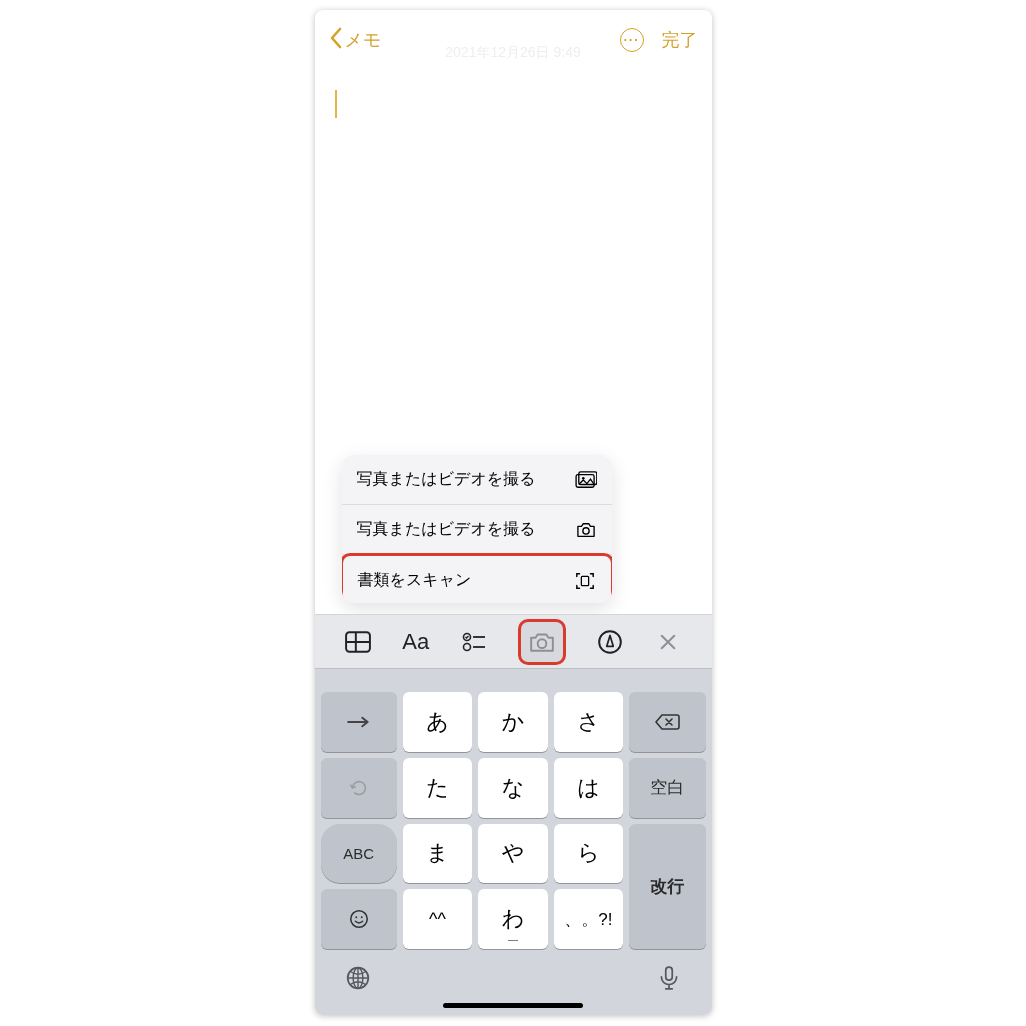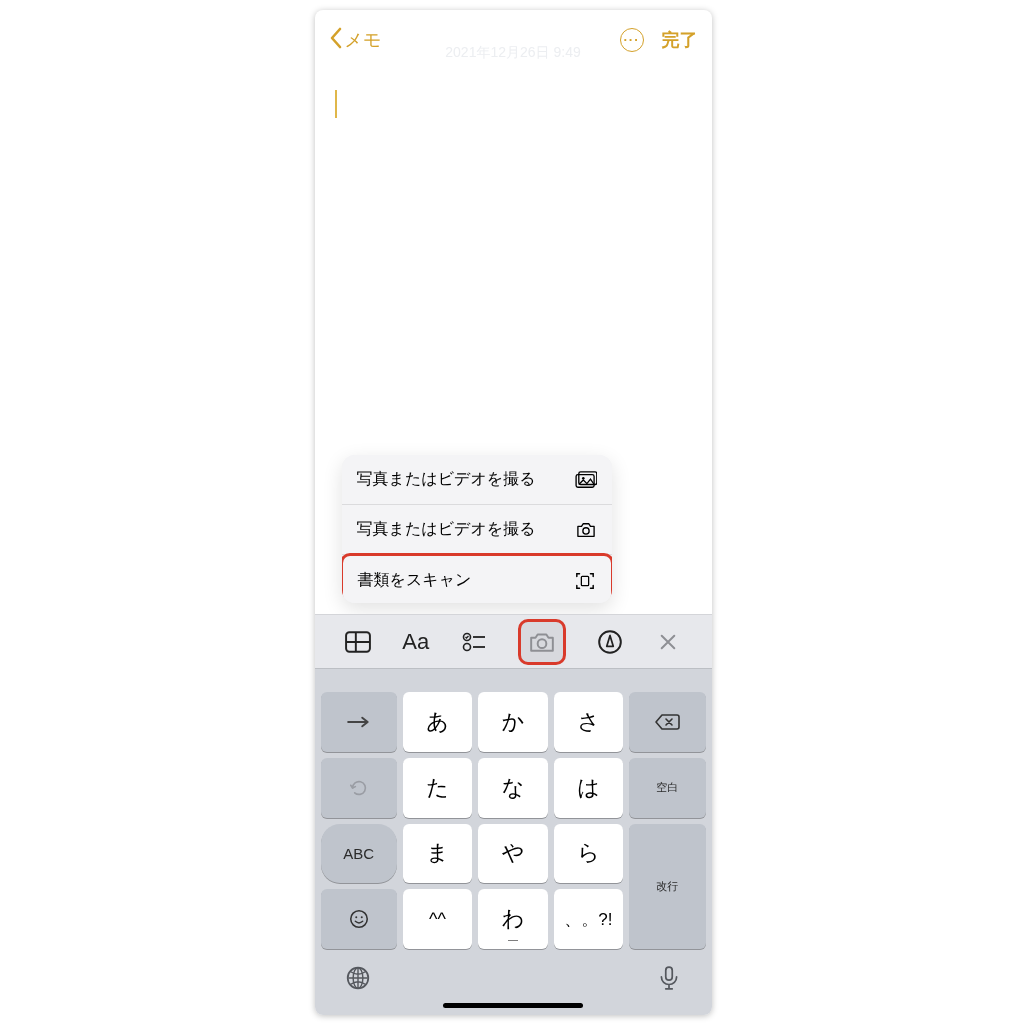--- a/index.html
+++ b/index.html
@@ -53,21 +53,21 @@
   .more-icon::after {
     content:"···";
     position:absolute;
     top:50%; left:50%;
     transform:translate(-50%,-55%);
     color:#d4a12a;
     font-weight:700;
     letter-spacing:1px;
     font-size:13px;
   }
-  .done { color:#d4a12a; font-size:18px; font-weight:700; }
+  .done { color:#d4a12a; font-size:18px; font-weight:400; }
   
   .note-body {
     flex: 1;
     position: relative;
     padding: 16px 20px;
   }
   .timestamp {
     position:absolute;
     top:-26px; left:50%;
     transform:translateX(-50%);
@@ -157,27 +157,27 @@
     background:#fff;
     border-radius:6px;
     box-shadow: 0 1px 0 rgba(0,0,0,0.3);
     display:flex;
     align-items:center;
     justify-content:center;
     font-size:22px;
   }
   .key.fn {
     background:#bfc4cc;
-    font-size:11px;
+    font-size:17px;
     color:#2b2b2b;
   }
   .key.fn.disabled { color:#8e9198; }
   .key.abc { font-size:15px; font-weight:500;border-radius:19px; }
   .key.face { font-size:21px; }
-  .key.row-span { grid-row: span 2; }
+  .key.row-span { grid-row: span 2; font-weight: bold; }
   .key.sub { position:relative; }
   .key.sub::after {
     content: attr(data-sub);
     position:absolute;
     bottom:4px;
     font-size:10px;
     color:#555;
   }
   .kbd-bottom {
     height:58px;

